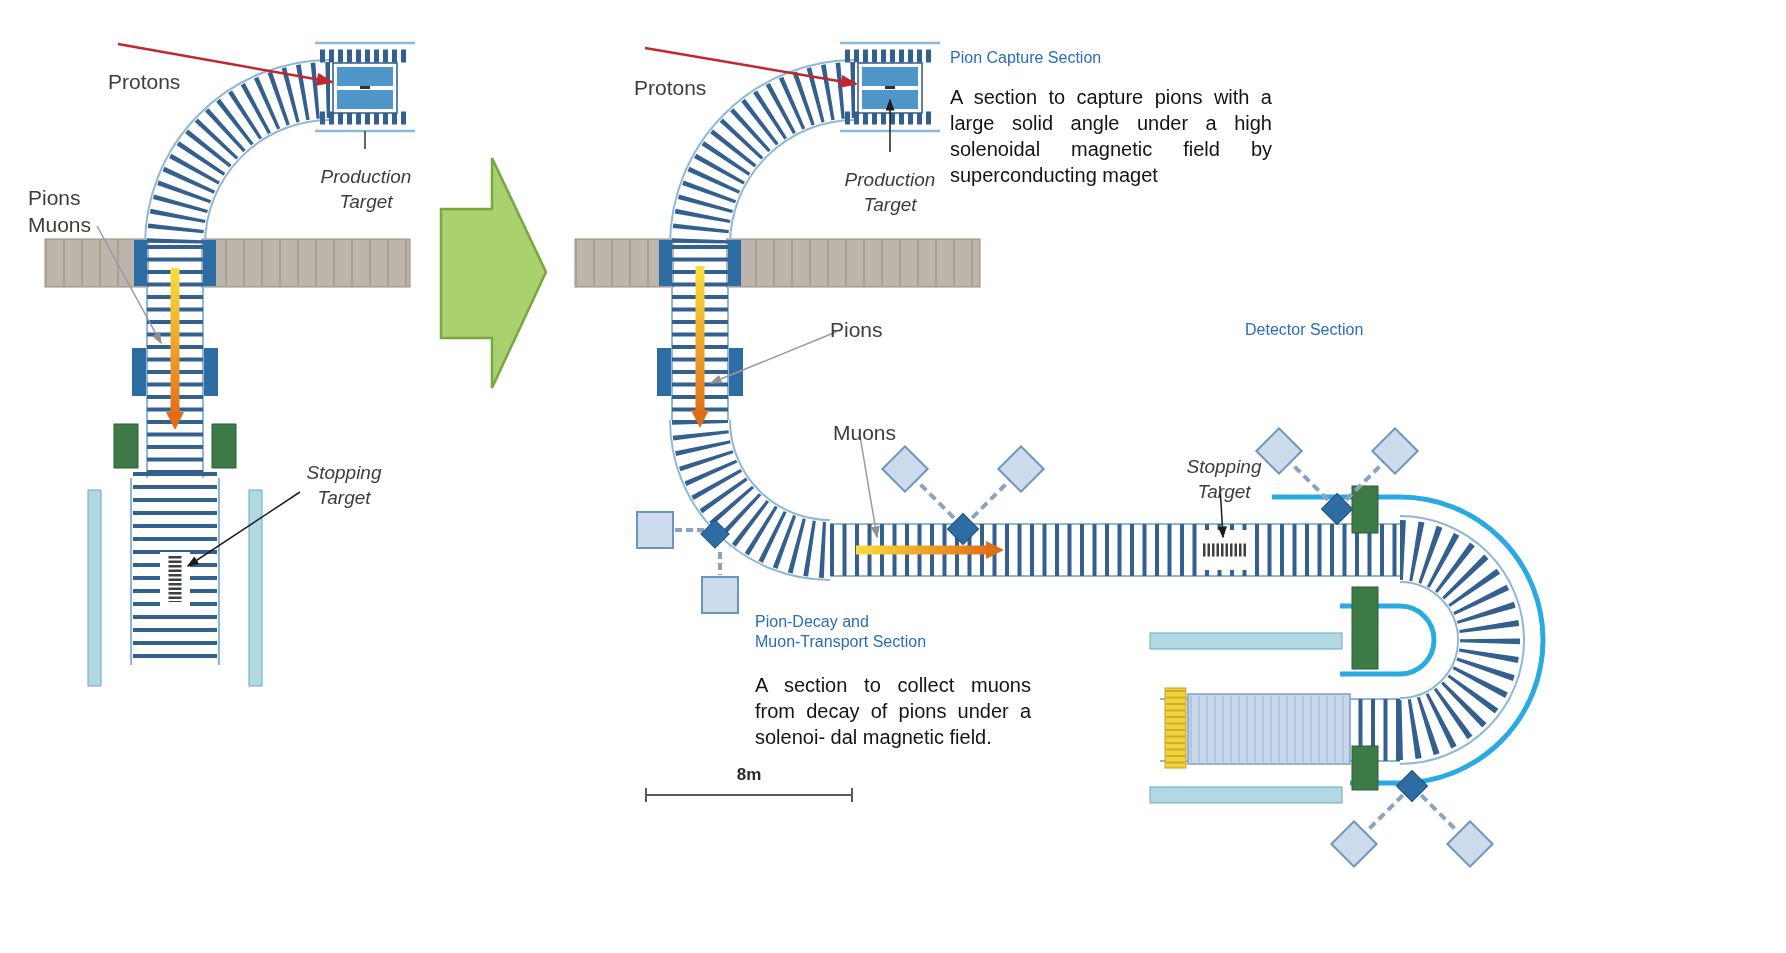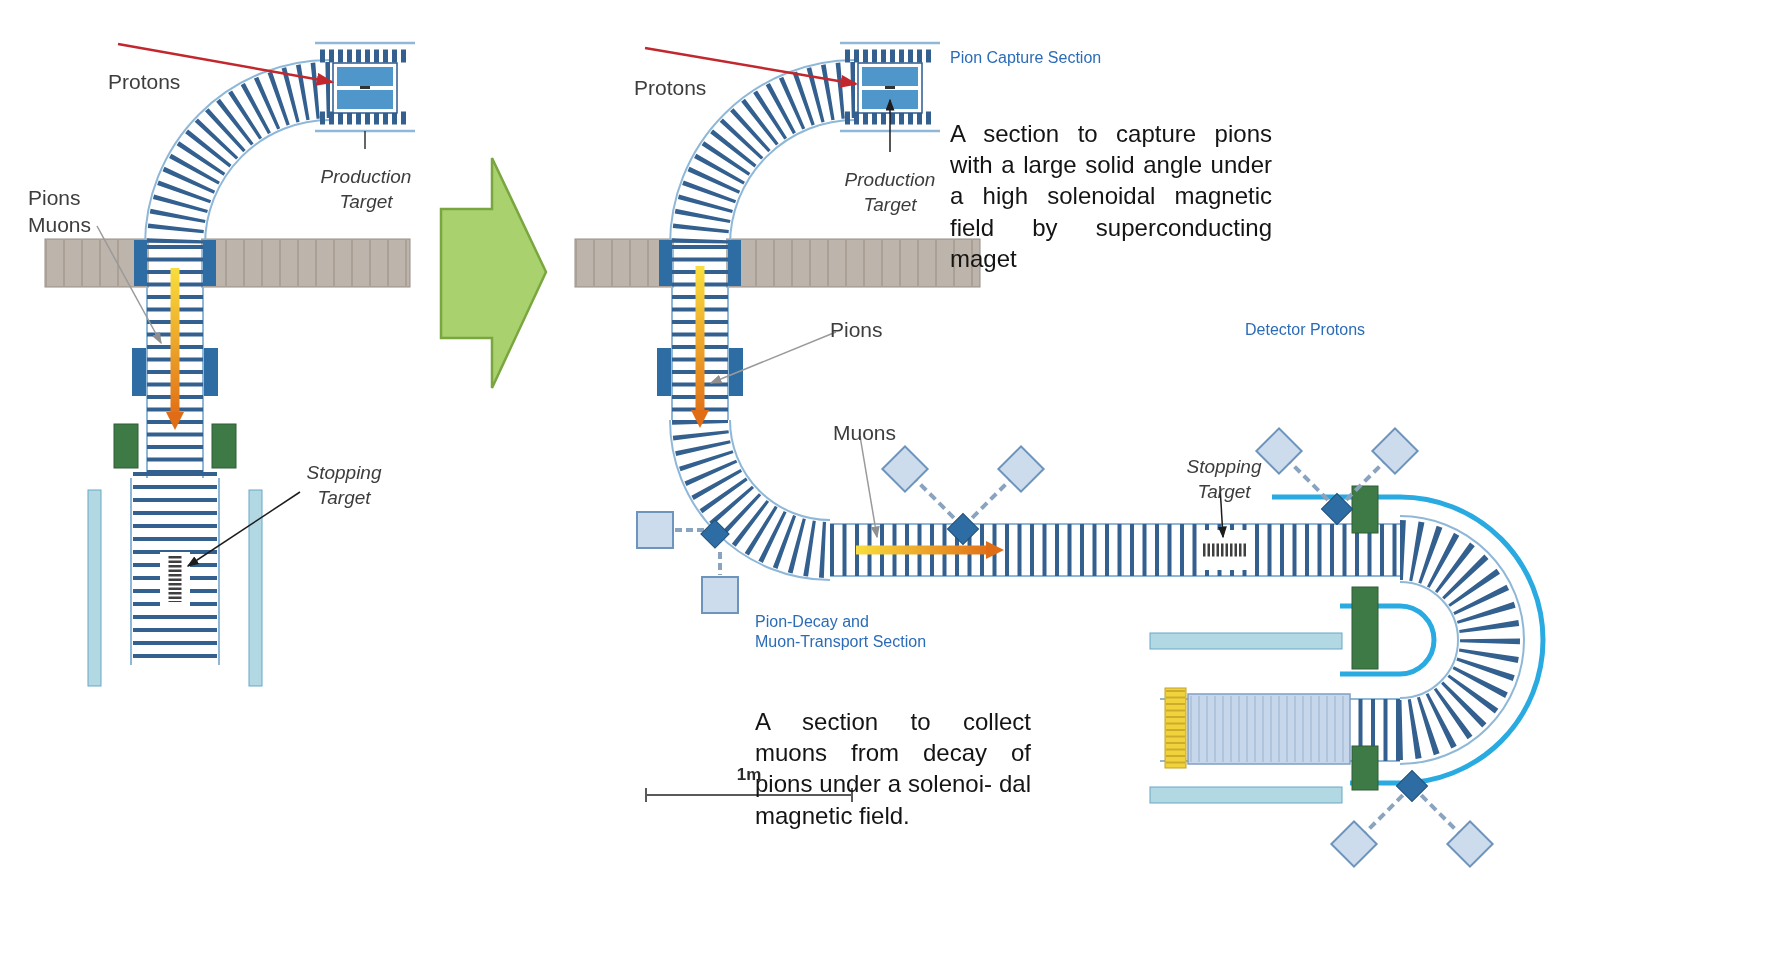--- a/index.html
+++ b/index.html
@@ -3,21 +3,21 @@
 <meta charset="utf-8">
 <style>
   html,body{margin:0;padding:0;background:#fff;}
   .stage{position:relative;width:1786px;height:953px;background:#ffffff;overflow:hidden;
          font-family:"Liberation Sans",sans-serif;}
   .stage svg{position:absolute;left:0;top:0;}
   .lbl{position:absolute;color:#3d3d3d;font-size:20px;line-height:1.3;margin-top:12px;}
   .pre{white-space:pre-line;}
   .ctr{text-align:center;font-style:italic;}
   .sec-title{position:absolute;color:#2b6cb8;font-size:16px;line-height:1.22;}
-  .sec-body{position:absolute;color:#141414;font-size:24px;line-height:1.3;text-align:justify;margin-top:34px;}
+  .sec-body{position:absolute;color:#141414;font-size:20px;line-height:1.3;text-align:justify;}
   .scale-lbl{position:absolute;color:#2b2b2b;font-size:17px;font-weight:bold;text-align:center;}
 </style>
 </head>
 <body>
 
 <div class="stage">
 
 <svg width="1786" height="953" viewBox="0 0 1786 953">
   <defs>
     <marker id="mRed" viewBox="0 0 8 6" refX="7" refY="3" markerWidth="7" markerHeight="5.5" orient="auto">
@@ -257,24 +257,24 @@
 <div class="lbl pre ctr" style="left:296px;top:449px;width:96px;font-size:19px;">Stopping
 Target</div>
 
 <div class="lbl" style="left:634px;top:62px;font-size:21px;">Protons</div>
 <div class="lbl pre ctr" style="left:838px;top:156px;width:104px;font-size:19px;">Production
 Target</div>
 <div class="lbl" style="left:830px;top:304px;font-size:21px;">Pions</div>
 <div class="lbl" style="left:833px;top:407px;font-size:21px;">Muons</div>
 <div class="lbl pre ctr" style="left:1172px;top:443px;width:104px;font-size:19px;">Stopping
 Target</div>
-<div class="scale-lbl" style="left:646px;top:765px;width:206px;">1m</div>
+<div class="scale-lbl" style="left:646px;top:765px;width:206px;">8m</div>
 
 <div class="sec-title" style="left:950px;top:48px;">Pion Capture Section</div>
 <div class="sec-body" style="left:950px;top:84px;width:322px;">A section to capture pions with a large solid angle under a high solenoidal magnetic field by superconducting maget</div>
 
-<div class="sec-title" style="left:1245px;top:320px;">Detector Protons</div>
+<div class="sec-title" style="left:1245px;top:320px;">Detector Section</div>
 
 <div class="sec-title pre" style="left:755px;top:612px;">Pion-Decay and
 Muon-Transport Section</div>
 <div class="sec-body" style="left:755px;top:672px;width:276px;">A section to collect muons from decay of pions under a solenoi- dal magnetic field.</div>
 
 </div>
 
 </body></html>

